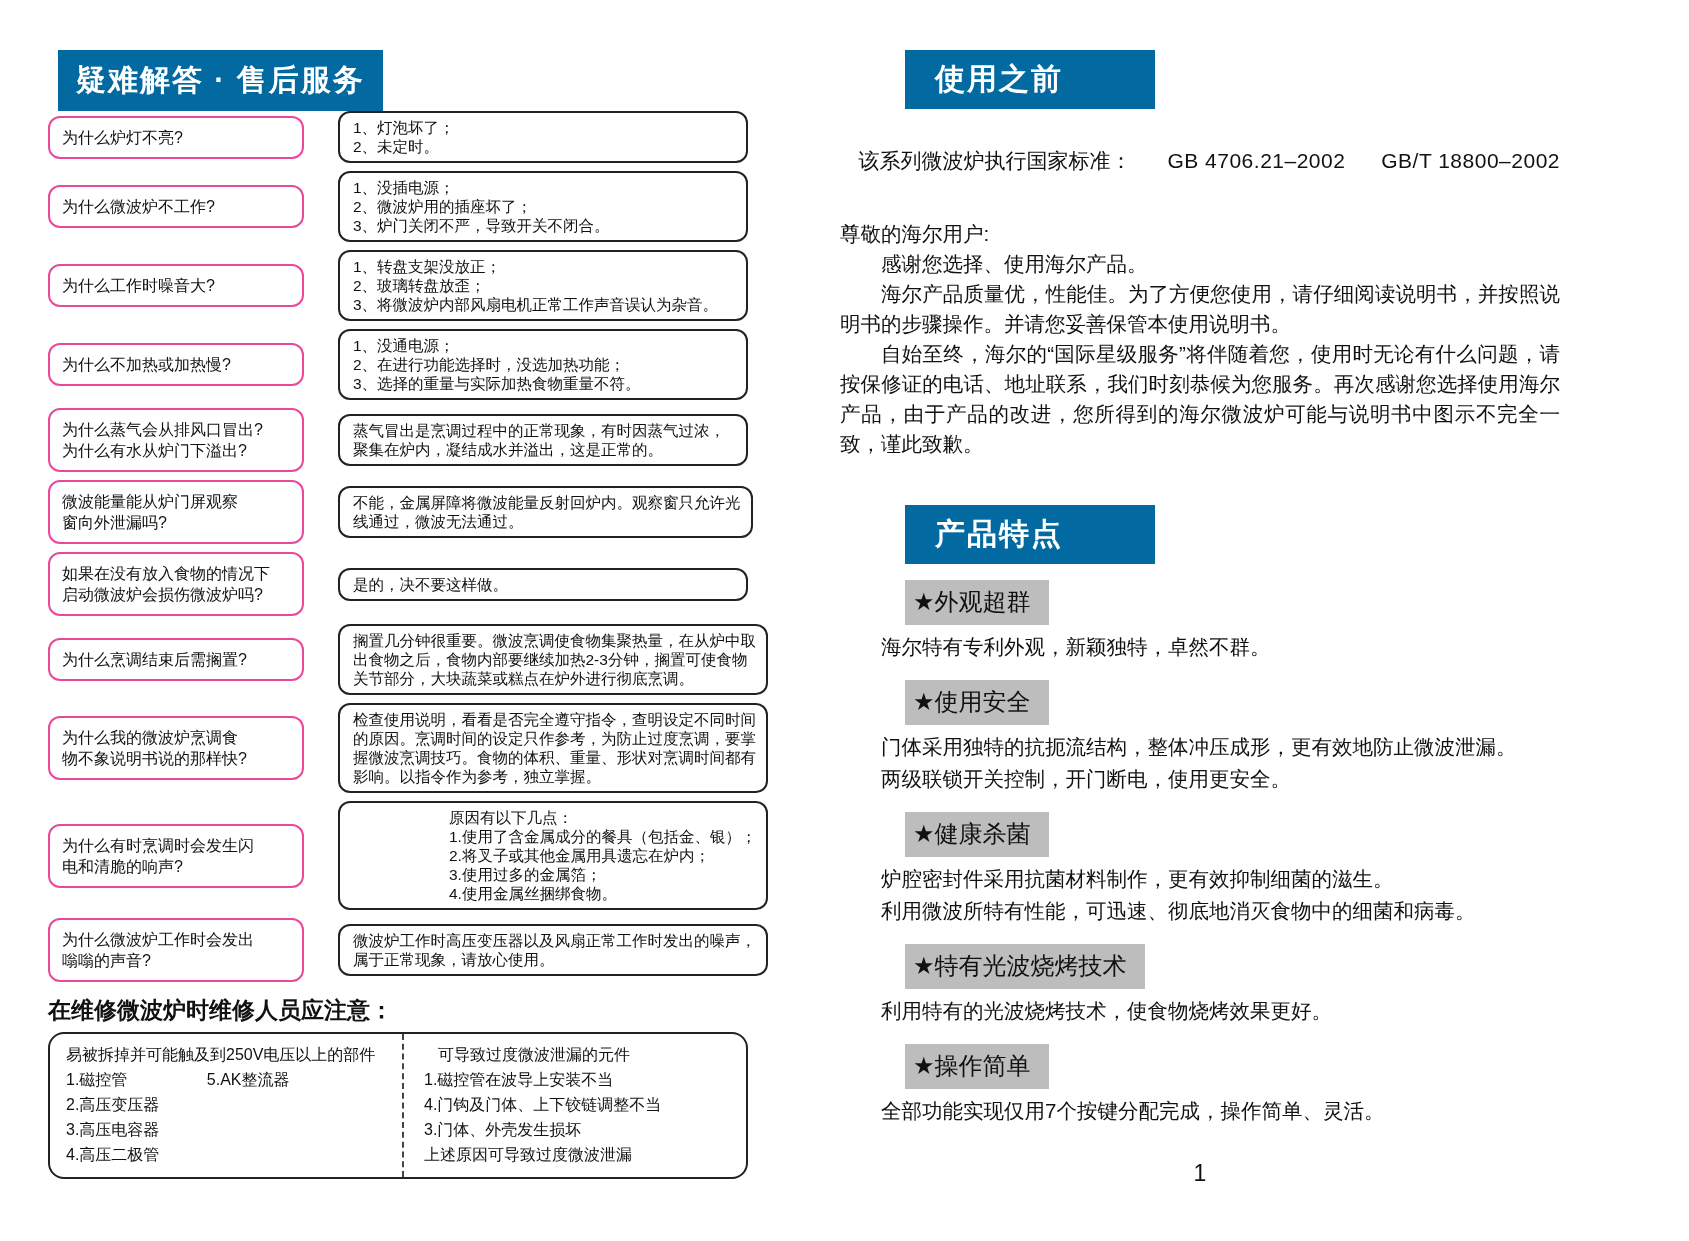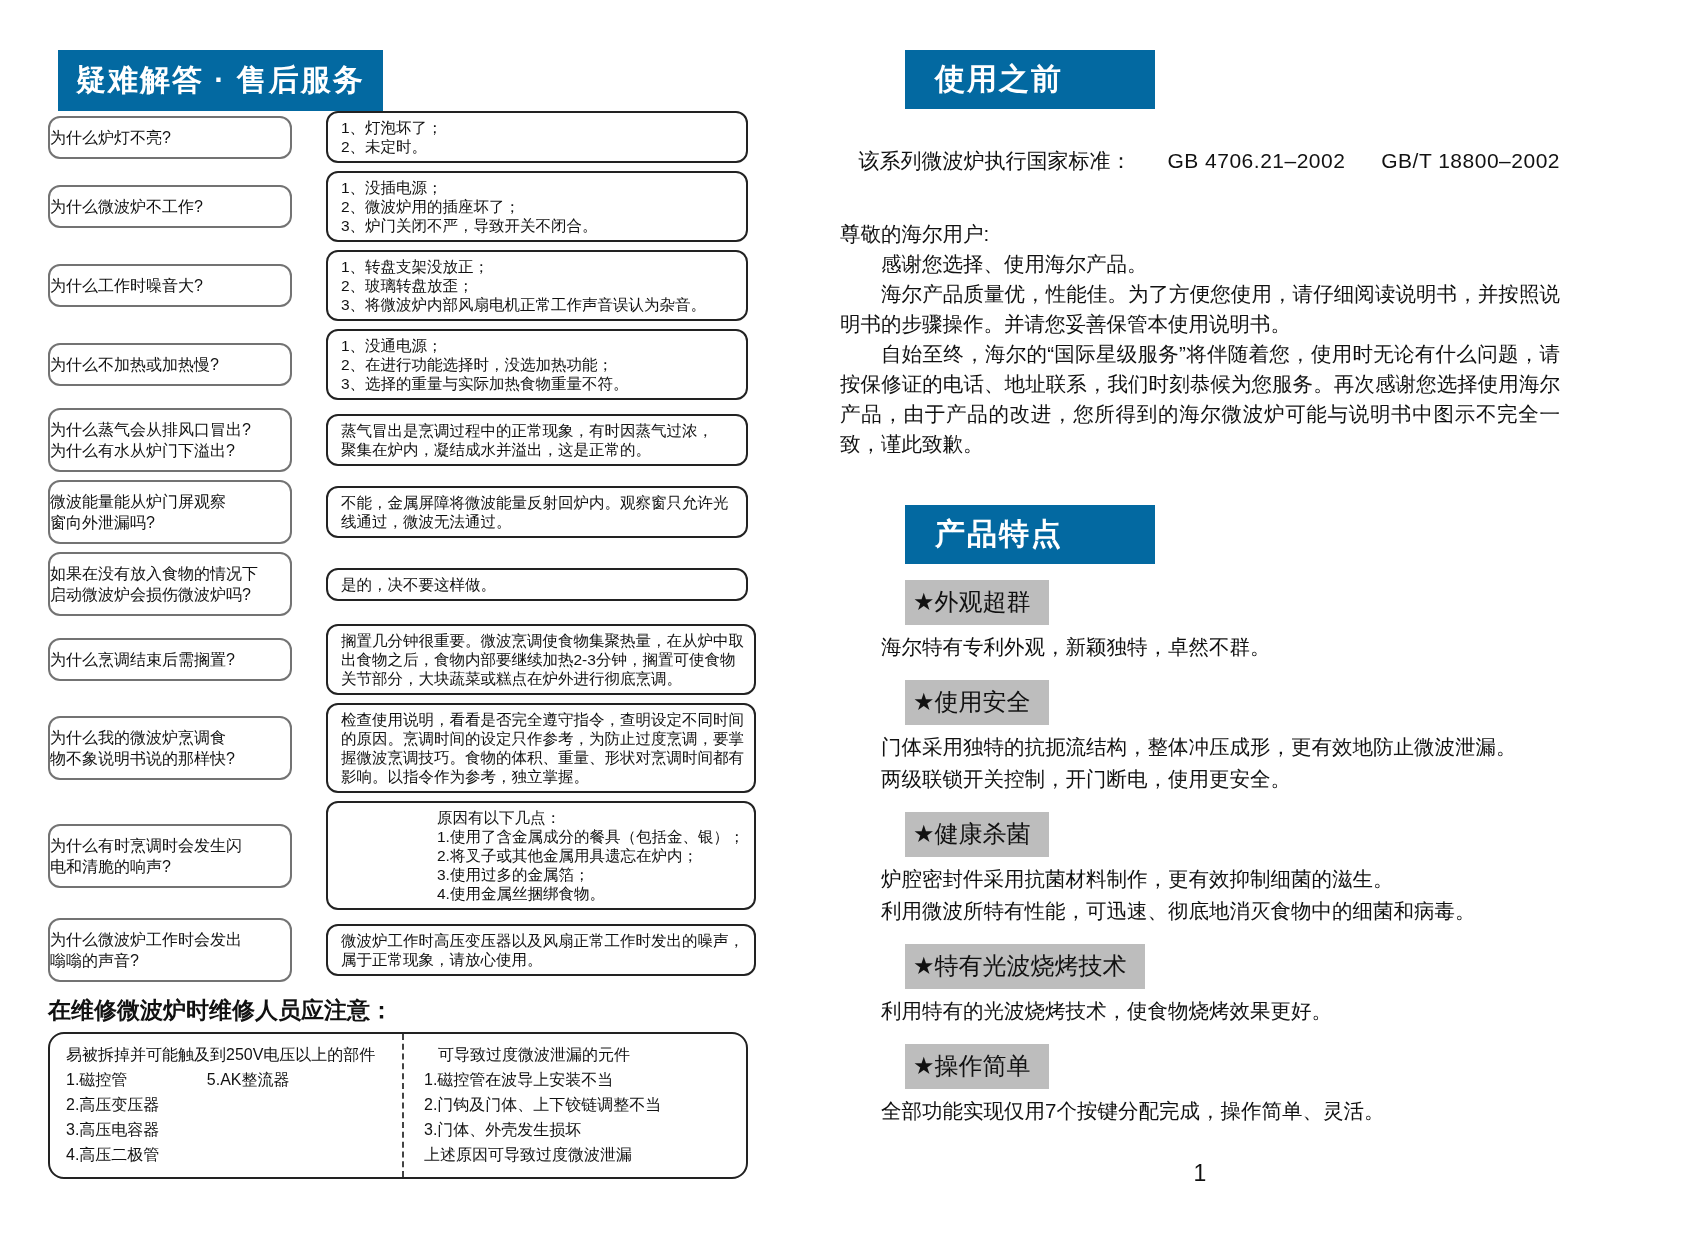--- a/index.html
+++ b/index.html
@@ -25,22 +25,22 @@
   }
   .left-page .banner { margin-left: 10px; font-size: 30px; padding: 10px 18px; }
   .right-page .banner { margin-left: 65px; font-size: 30px; padding: 9px 92px 9px 30px; }
 
   .section-title { font-size: 25px; font-weight: bold; margin: 10px 0 8px 16px; }
 
   .qa { display: flex; flex-direction: column; gap: 8px; }
   .qa-row { display: flex; gap: 34px; align-items: center; }
   .q-box {
     width: 230px; flex: none;
-    border: 2px solid #737373; border-radius: 12px;
-    padding: 9px 10px 9px 0;
+    border: 2px solid #ec4899; border-radius: 12px;
+    padding: 9px 10px 9px 12px;
     font-size: 16px; line-height: 21px;
   }
   .a-box {
     flex: 1;
     border: 2px solid #222; border-radius: 12px;
     padding: 5px 10px 5px 13px;
     font-size: 15.5px; line-height: 19px;
   }
   .a-box.indent { padding-left: 109px; }
   .qa-line { white-space: nowrap; }
@@ -222,21 +222,21 @@
         <span>1.磁控管</span>
         <span class="pair2">5.AK整流器</span>
       </div>
       <div>2.高压变压器</div>
       <div>3.高压电容器</div>
       <div>4.高压二极管</div>
     </div>
     <div class="repair-col-right">
       <div class="repair-col-title">可导致过度微波泄漏的元件</div>
       <div>1.磁控管在波导上安装不当</div>
-      <div>2.门钩及门体、上下铰链调整不当</div>
+      <div>4.门钩及门体、上下铰链调整不当</div>
       <div>3.门体、外壳发生损坏</div>
       <div>上述原因可导致过度微波泄漏</div>
     </div>
   </div>
 
   
 
   
 </div>
 

